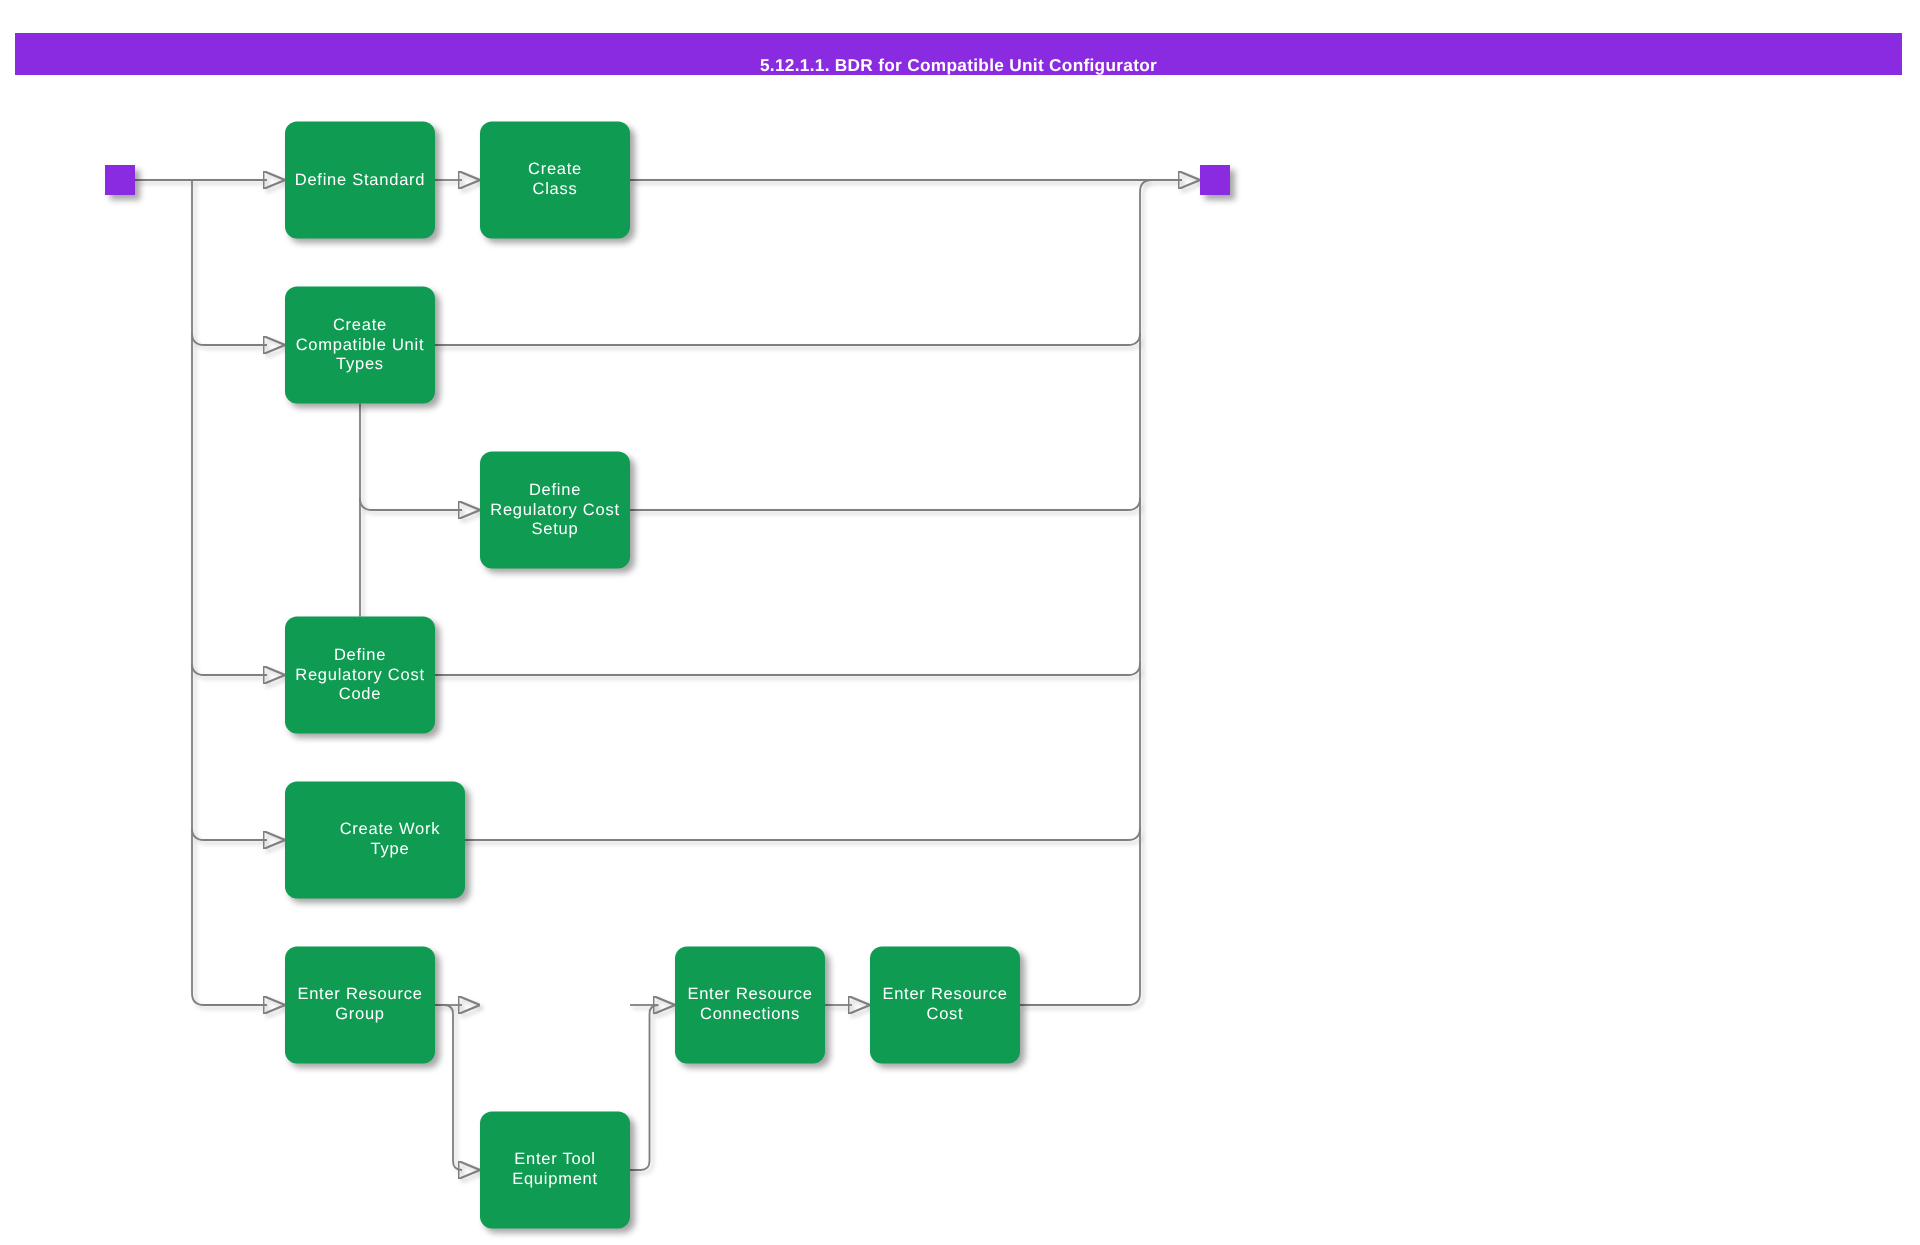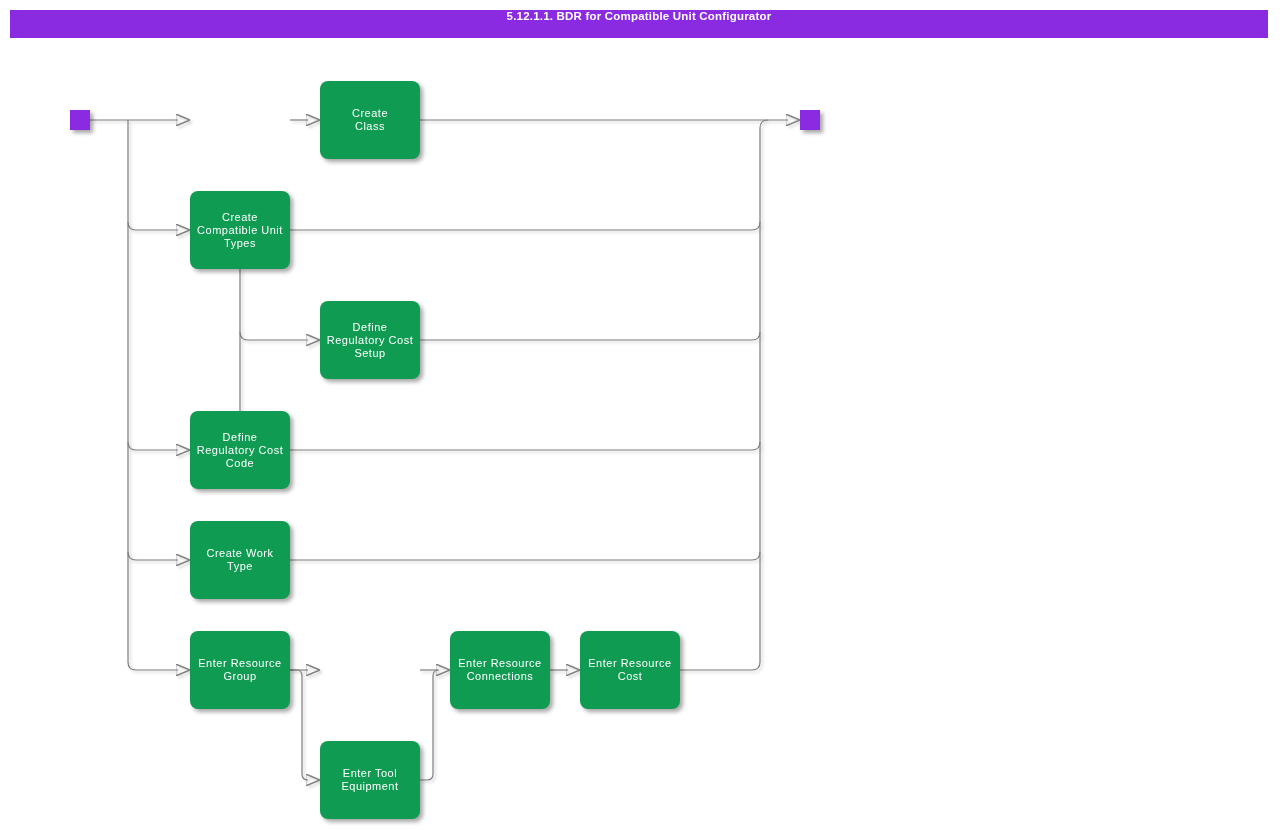--- a/index.html
+++ b/index.html
@@ -11,29 +11,29 @@
   .canvas {
     position: relative;
     width: 1280px;
     height: 830px;
     background: #ffffff;
     overflow: hidden;
   }
   .title-bar {
     position: absolute;
     left: 10px;
-    top: 10px;
+    top: 22px;
     width: 1258px;
     height: 28px;
     background: var(--purple);
     color: #ffffff;
     font-size: 11.5px;
     font-weight: bold;
     display: flex;
-    align-items: flex-start;
+    align-items: flex-end;
     justify-content: center;
     letter-spacing: 0.2px;
   }
   .edges-svg {
     position: absolute;
     left: 0;
     top: 0;
     filter: drop-shadow(2px 2px 1.5px rgba(0,0,0,0.22));
   }
   .edges-svg path {
@@ -115,40 +115,43 @@
     <path d="M420,670 H438" marker-end="url(#arrow)"></path>
 
     <path d="M420,780 H427 Q433,780 433,774 V676 Q433,670 439,670"></path>
 
     <path d="M550,670 H568" marker-end="url(#arrow)"></path>
   </svg>
 
   <div class="terminal" style="left:70px; top:110px;"></div>
   <div class="terminal" style="left:800px; top:110px;"></div>
 
+  <div class="node" style="left:190px; top:81px;">
+    <span>Define Standard</span>
+  </div>
   <div class="node" style="left:320px; top:81px;">
     <span>Create
 Class</span>
   </div>
   <div class="node" style="left:190px; top:191px;">
     <span>Create
 Compatible Unit
 Types</span>
   </div>
   <div class="node" style="left:320px; top:301px;">
     <span>Define
 Regulatory Cost
 Setup</span>
   </div>
   <div class="node" style="left:190px; top:411px;">
     <span>Define
 Regulatory Cost
 Code</span>
   </div>
-  <div class="node" style="left:190px; top:521px;">
+  <div class="node" style="left:190px; top:521px;padding-left:20px;">
     <span>Create Work
 Type</span>
   </div>
   <div class="node" style="left:190px; top:631px;">
     <span>Enter Resource
 Group</span>
   </div>
   <div class="node" style="left:450px; top:631px;">
     <span>Enter Resource
 Connections</span>

